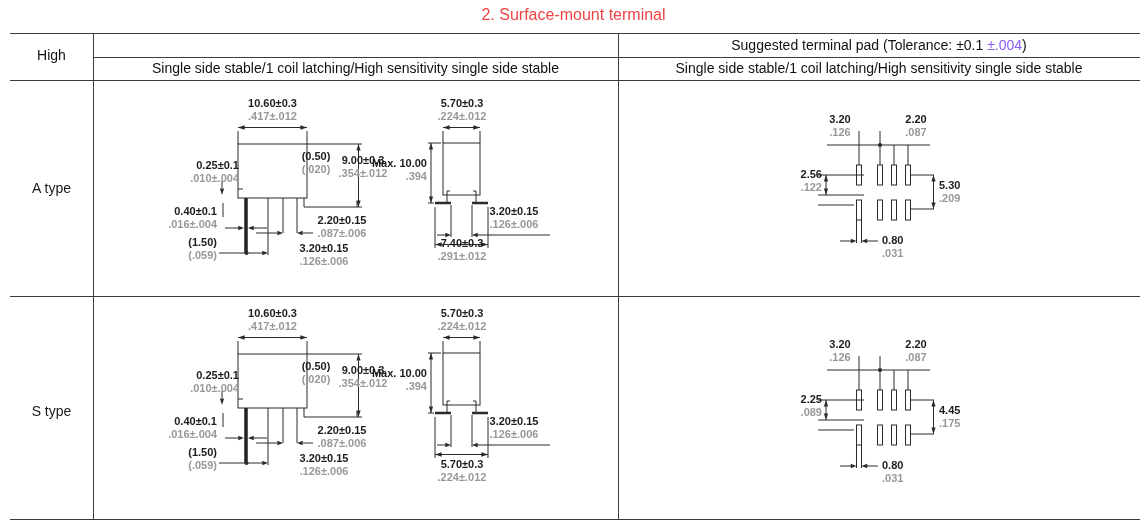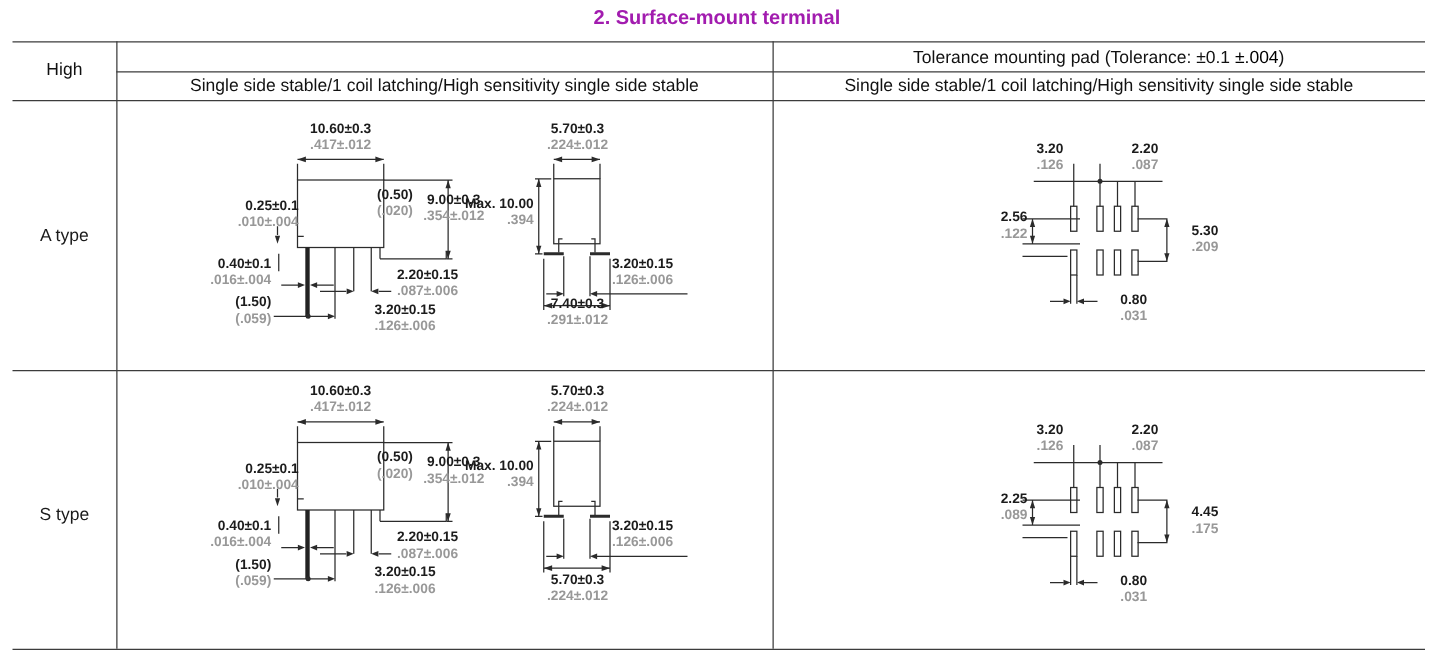--- a/index.html
+++ b/index.html
@@ -1,35 +1,35 @@
 <!DOCTYPE html>
 <html><head>
 <meta charset="utf-8">
 <style>
   *{box-sizing:border-box;margin:0;padding:0}
   html,body{background:#fff}
   body{width:1147px;height:524px;position:relative;overflow:hidden;
        font-family:"Liberation Sans","DejaVu Sans",sans-serif;color:#1a1a1a}
   .title{position:absolute;top:6px;left:0;width:100%;text-align:center;
-         font-size:16px;font-weight:bold;color:#a21caf}
+         font-size:16px;font-weight:normal;color:#ef4444}
   .table{position:absolute;left:10px;top:33px;width:1130px;height:487px}
   .hline{position:absolute;height:1px;background:#3c3c3c}
   .vline{position:absolute;width:1px;background:#3c3c3c}
   .htext{position:absolute;text-align:center;font-size:14px;color:#111;white-space:nowrap}
-  .gray{color:#000000}
+  .gray{color:#8b5cf6}
   .rowlabel{position:absolute;left:0;width:83px;text-align:center;font-size:14px}
   .cell{position:absolute}
   .front,.side,.padview{position:absolute}
   .front{left:0;top:0;width:250px;height:178px}
   .side{left:190px;top:0;width:210px;height:185px}
   .padview{left:0;top:0;width:195px;height:165px}
   .front svg,.side svg,.padview svg{position:absolute;left:0;top:0}
   .dim{position:absolute;font-size:11px;line-height:1.15;text-align:center;white-space:nowrap}
   .dim.ra{text-align:right}
-  .dim.la{text-align:center}
+  .dim.la{text-align:left}
   .dim .mm{color:#1c1c1c;font-weight:bold}
   .dim .in{color:#989898;font-weight:bold}
 </style>
 </head>
 <body>
 
 <div class="title">2. Surface-mount terminal</div>
 
 <div class="table">
 
@@ -38,21 +38,21 @@
   <div class="hline" style="left:0;top:47px;width:1130px"></div>
   <div class="hline" style="left:0;top:263px;width:1130px"></div>
   <div class="hline" style="left:0;top:486px;width:1130px"></div>
   <div class="vline" style="left:83px;top:0;height:486px"></div>
   <div class="vline" style="left:608px;top:0;height:486px"></div>
 
   <div class="htext" style="left:0;top:14px;width:83px">
     <span>High</span>
   </div>
   <div class="htext" style="left:608px;top:4px;width:522px">
-    <span>Tolerance mounting pad (Tolerance: ±0.1 </span><span class="gray">±.004</span><span>)</span>
+    <span>Suggested terminal pad (Tolerance: ±0.1 </span><span class="gray">±.004</span><span>)</span>
   </div>
   <div class="htext" style="left:83px;top:27px;width:525px">
     <span>Single side stable/1 coil latching/High sensitivity single side stable</span>
   </div>
   <div class="htext" style="left:608px;top:27px;width:522px">
     <span>Single side stable/1 coil latching/High sensitivity single side stable</span>
   </div>
 
   <div class="rowlabel" style="top:147px">A type</div>
   <div class="rowlabel" style="top:370px">S type</div>

